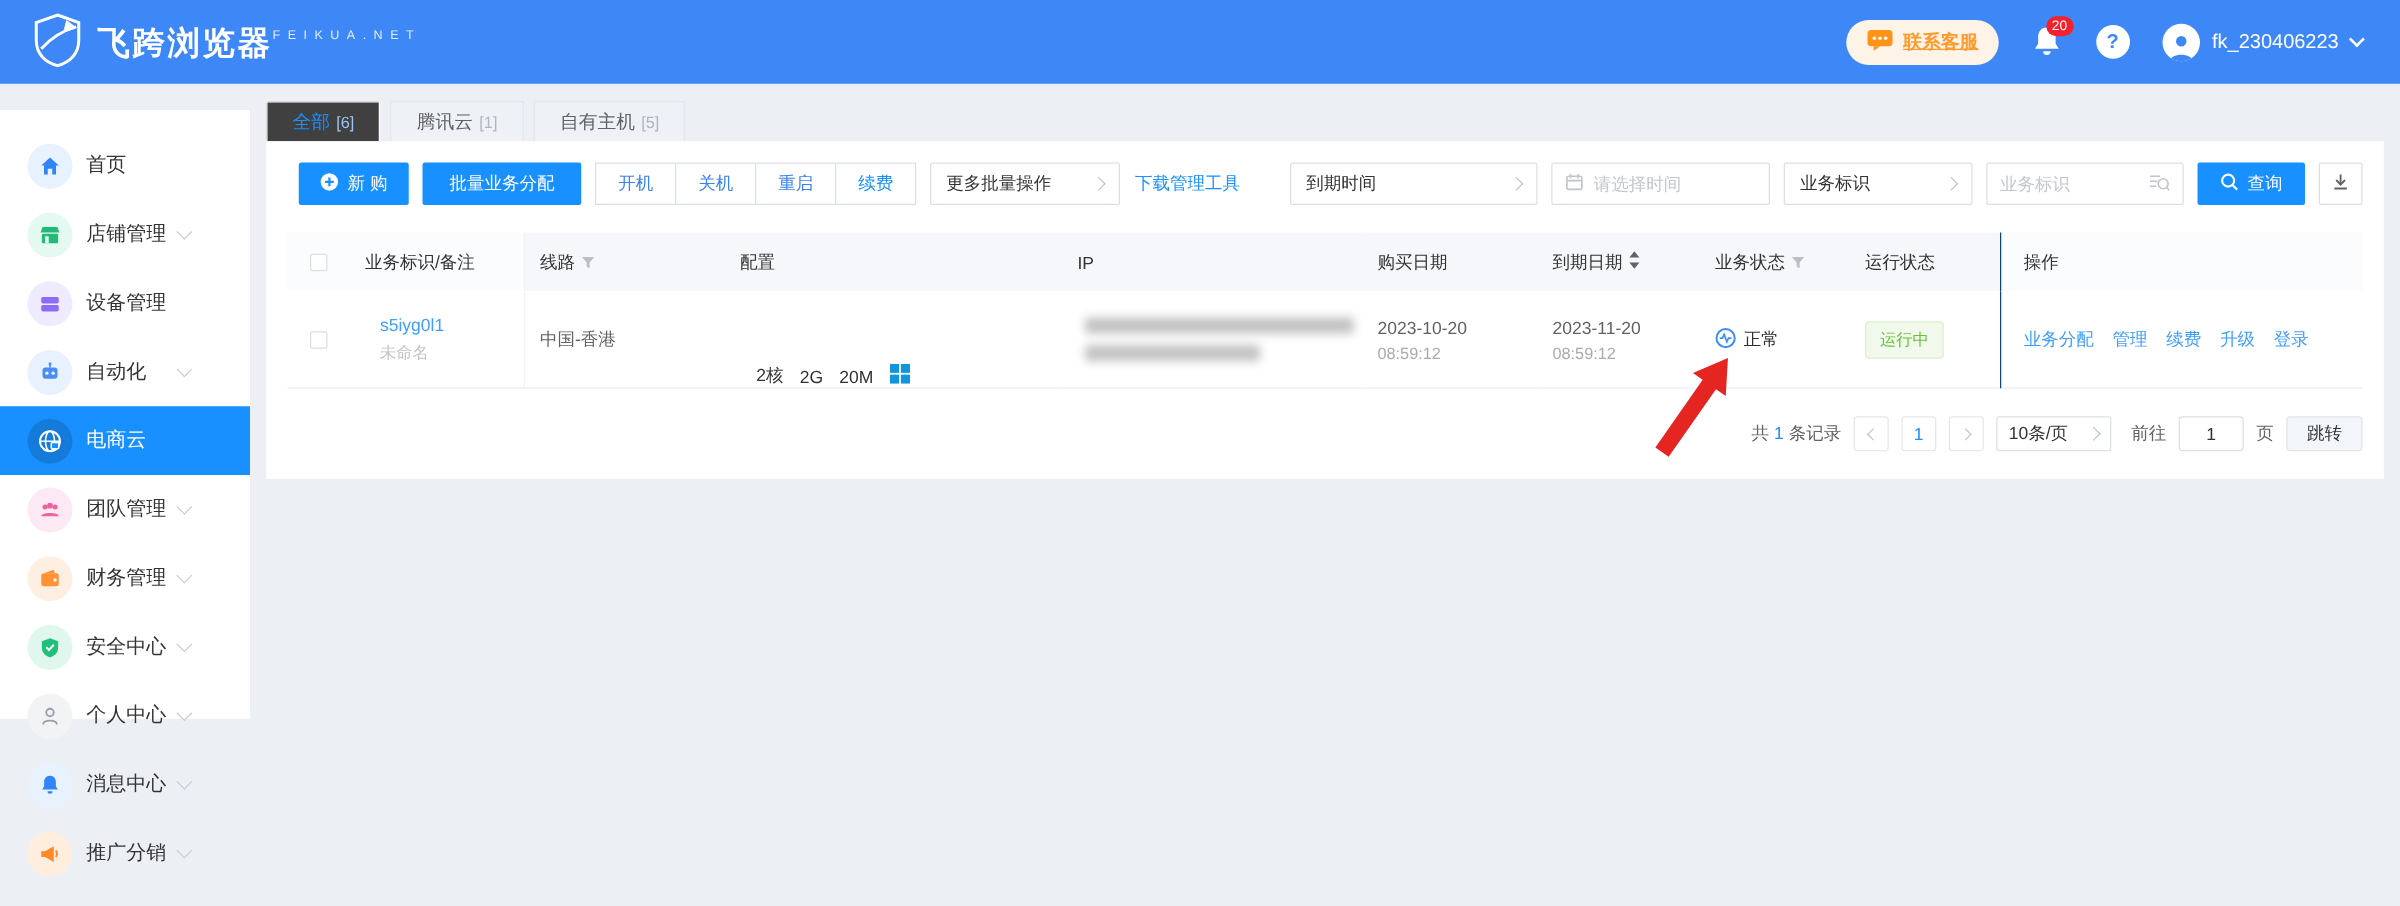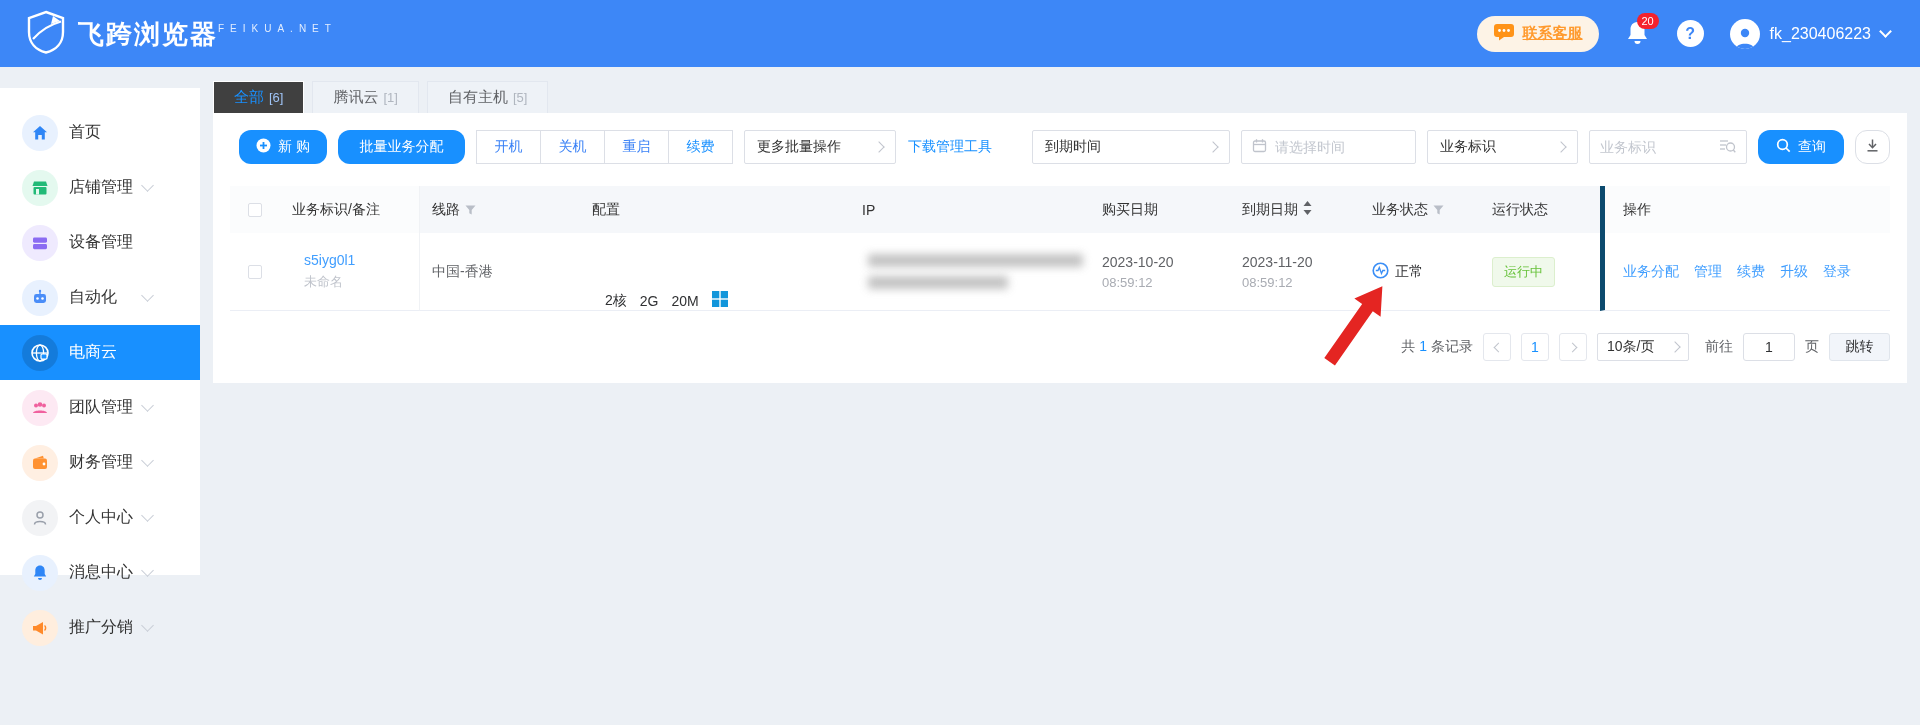--- a/index.html
+++ b/index.html
@@ -77,21 +77,21 @@
   }
   .tab .count { color:#b0b6bf; font-size:13px; }
   .tab.active { background:#404040; border-color:#fff; color:#1890ff; }
   .tab.active .count { color:#9fc3f5; }
   .panel {
     position:absolute; left:13px; top:46px; width:1694px; height:270px;
     background:#fff; padding:17px 17px 0 17px;
   }
   
   .toolbar { display:flex; align-items:center; height:34px; }
-  .btn { height:34px; border-radius:12px; display:flex; align-items:center; justify-content:center; cursor:pointer; font-size:14px; }
+  .btn { height:34px; border-radius:2px; display:flex; align-items:center; justify-content:center; cursor:pointer; font-size:14px; }
   .btn-primary { background:#1890ff; color:#fff; border:none; }
   .btn-new { width:88px; margin-left:9px; gap:7px; }
   .btn-batch { width:127px; margin-left:11px; }
   .btn-group { display:flex; margin-left:11px; }
   .gbtn {
     width:65px; height:34px; background:#fff; border:1px solid #dcdfe6;
     display:flex; align-items:center; justify-content:center; cursor:pointer; color:#3b82f6;
   }
   .gbtn + .gbtn { margin-left:-1px; }
   .gbtn.link-blue { color:#1890ff; }
@@ -133,21 +133,21 @@
     font-size:14px; color:#333; padding-left:12px; gap:5px;
   }
   .hcell.white { background:#fbfcfd; }
   .hcell.center { justify-content:center; padding-left:0; }
   .cell {
     height:78px; background:#fff; border-bottom:1px solid #ebeef5;
     display:flex; align-items:center; padding-left:12px; font-size:14px; color:#606266;
   }
   .cell.center { justify-content:center; padding-left:0; }
   .sep-r { border-right:1px solid #f0f2f5; }
-  .sep-l { border-left:5px solid #0c4a6e; }
+  .sep-l { border-left:1px solid #0c4a6e; }
   .checkbox { width:14px; height:14px; border:1px solid #dcdfe6; border-radius:2px; background:#fff; cursor:pointer; }
   .two-line { display:flex; flex-direction:column; justify-content:center; gap:5px; }
   .id-link { color:#409eff; cursor:pointer; }
   .muted { color:#c0c4cc; font-size:13px; }
   .time-sub { color:#a8abb2; font-size:13px; }
   .cfg { display:flex; align-items:center; gap:13px; color:#303133; }
   .ip-blur { display:flex; flex-direction:column; gap:9px; }
   .blur-bar { background:#a9a9a9; border-radius:2px; filter:blur(4px); opacity:.7; }
   .bb1 { width:215px; height:13px; } .bb2 { width:140px; height:13px; }
   .status-wrap { display:flex; align-items:center; gap:6px; color:#303133; }
@@ -314,20 +314,30 @@
       <svg width="18" height="18" viewBox="0 0 18 18">
           <rect x="2" y="4.5" width="14" height="10.5" rx="2" fill="#ff9232"></rect>
           <path d="M4,4.5 L12,1.8 L12.8,4.5 Z" fill="#ff9232"></path>
           <circle cx="13" cy="10" r="1.4" fill="#fff"></circle>
         </svg>
     </span>
     <span class="side-label">财务管理</span>
     <span class="side-chev"></span>
   </div>
 
+  <div class="side-item">
+    <span class="icircle ic-green2">
+      <svg width="18" height="18" viewBox="0 0 18 18">
+          <path d="M9,1.5 L15.5,4 V9 C15.5,13 12.8,15.7 9,16.8 C5.2,15.7 2.5,13 2.5,9 V4 Z" fill="#1fc07a"></path>
+          <path d="M6,8.8 L8.2,11 L12,6.8" fill="none" stroke="#fff" stroke-width="1.6"></path>
+        </svg>
+    </span>
+    <span class="side-label">安全中心</span>
+    <span class="side-chev"></span>
+  </div>
 
   <div class="side-item">
     <span class="icircle ic-gray">
       <svg width="18" height="18" viewBox="0 0 18 18">
           <circle cx="9" cy="6" r="3" fill="none" stroke="#9aa0ab" stroke-width="1.5"></circle>
           <path d="M3.5,15.5 C3.5,11.5 14.5,11.5 14.5,15.5" fill="none" stroke="#9aa0ab" stroke-width="1.5"></path>
         </svg>
     </span>
     <span class="side-label">个人中心</span>
     <span class="side-chev"></span>

